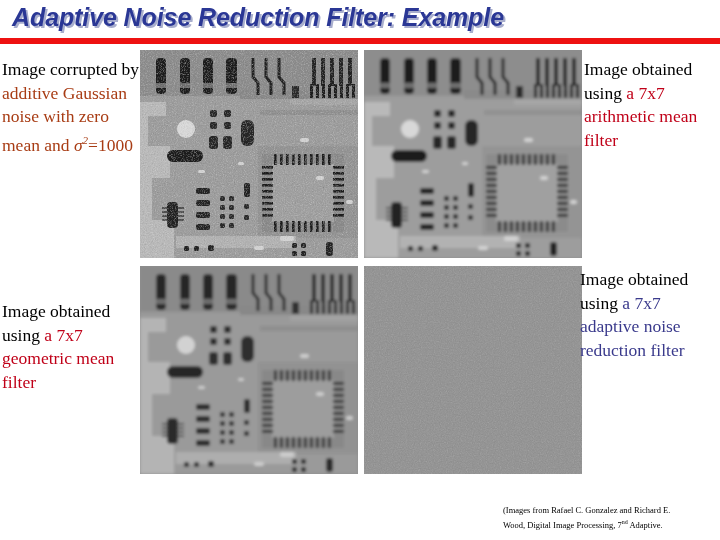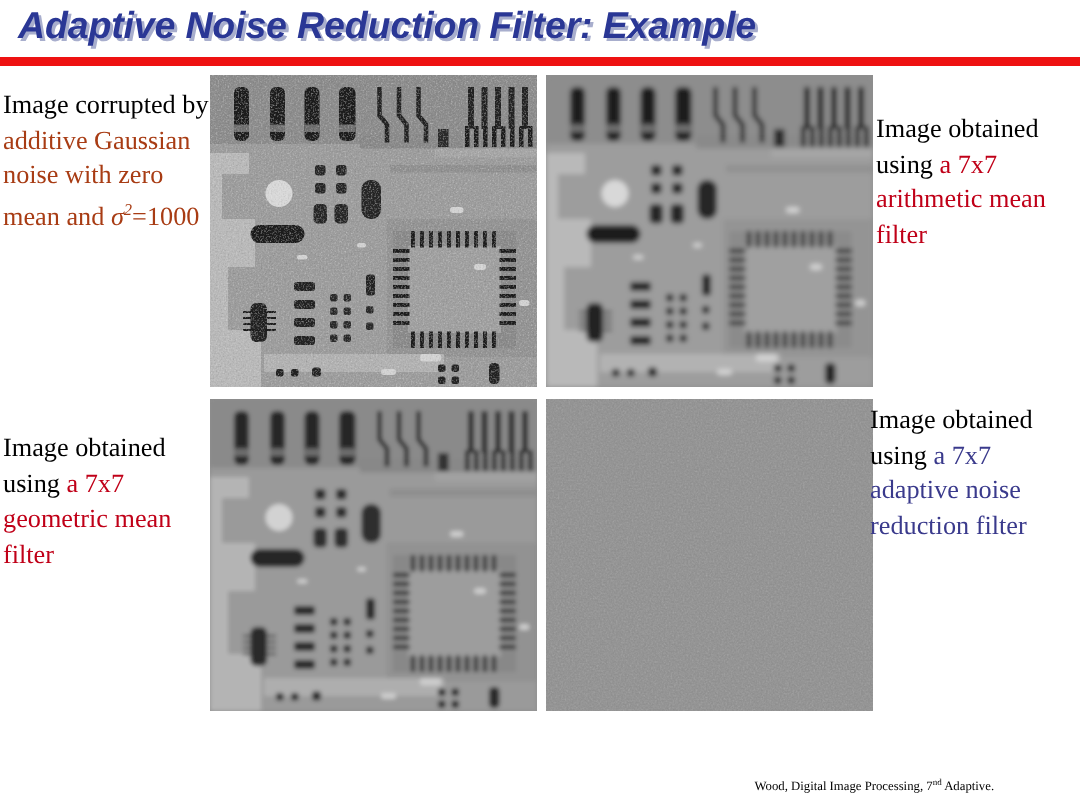--- a/index.html
+++ b/index.html
@@ -52,22 +52,22 @@
     line-height: 23.5px;
     color: #000000;
   }
   .caption .hl-brown { color: #a83c14; }
   .caption .hl-red   { color: #c00018; }
   .caption .hl-blue  { color: #3a3a8c; }
   .caption .sig { font-style: italic; }
   .caption .sup { font-size: 11px; vertical-align: super; font-style: italic; }
 
   #cap-tl { left: 2px;   top: 58px;  width: 140px; }
-  #cap-bl { left: 2px;   top: 287px; width: 140px; }
-  #cap-tr { left: 584px; top: 74px;  width: 136px; }
+  #cap-bl { left: 2px;   top: 300px; width: 140px; }
+  #cap-tr { left: 584px; top: 58px;  width: 136px; }
   #cap-br { left: 580px; top: 268px; width: 140px; }
 
   
   #image-grid {
     position: absolute;
     left: 140px;
     top: 50px;
     width: 442px;
     height: 424px;
   }
@@ -348,15 +348,15 @@
 
 <div class="caption" id="cap-bl">
   <span>Image obtained using </span><span class="hl-red">a 7x7 geometric mean filter</span>
 </div>
 
 <div class="caption" id="cap-br">
   <span>Image obtained using </span><span class="hl-blue">a 7x7 adaptive noise reduction filter</span>
 </div>
 
 <div id="credit">
-  <br>
+  <span>(Images from Rafael C. Gonzalez and Richard E.</span><br>
   <span>Wood, Digital Image Processing, 7</span><span class="sup">nd</span><span> Adaptive.</span>
 </div>
 
 </body></html>

